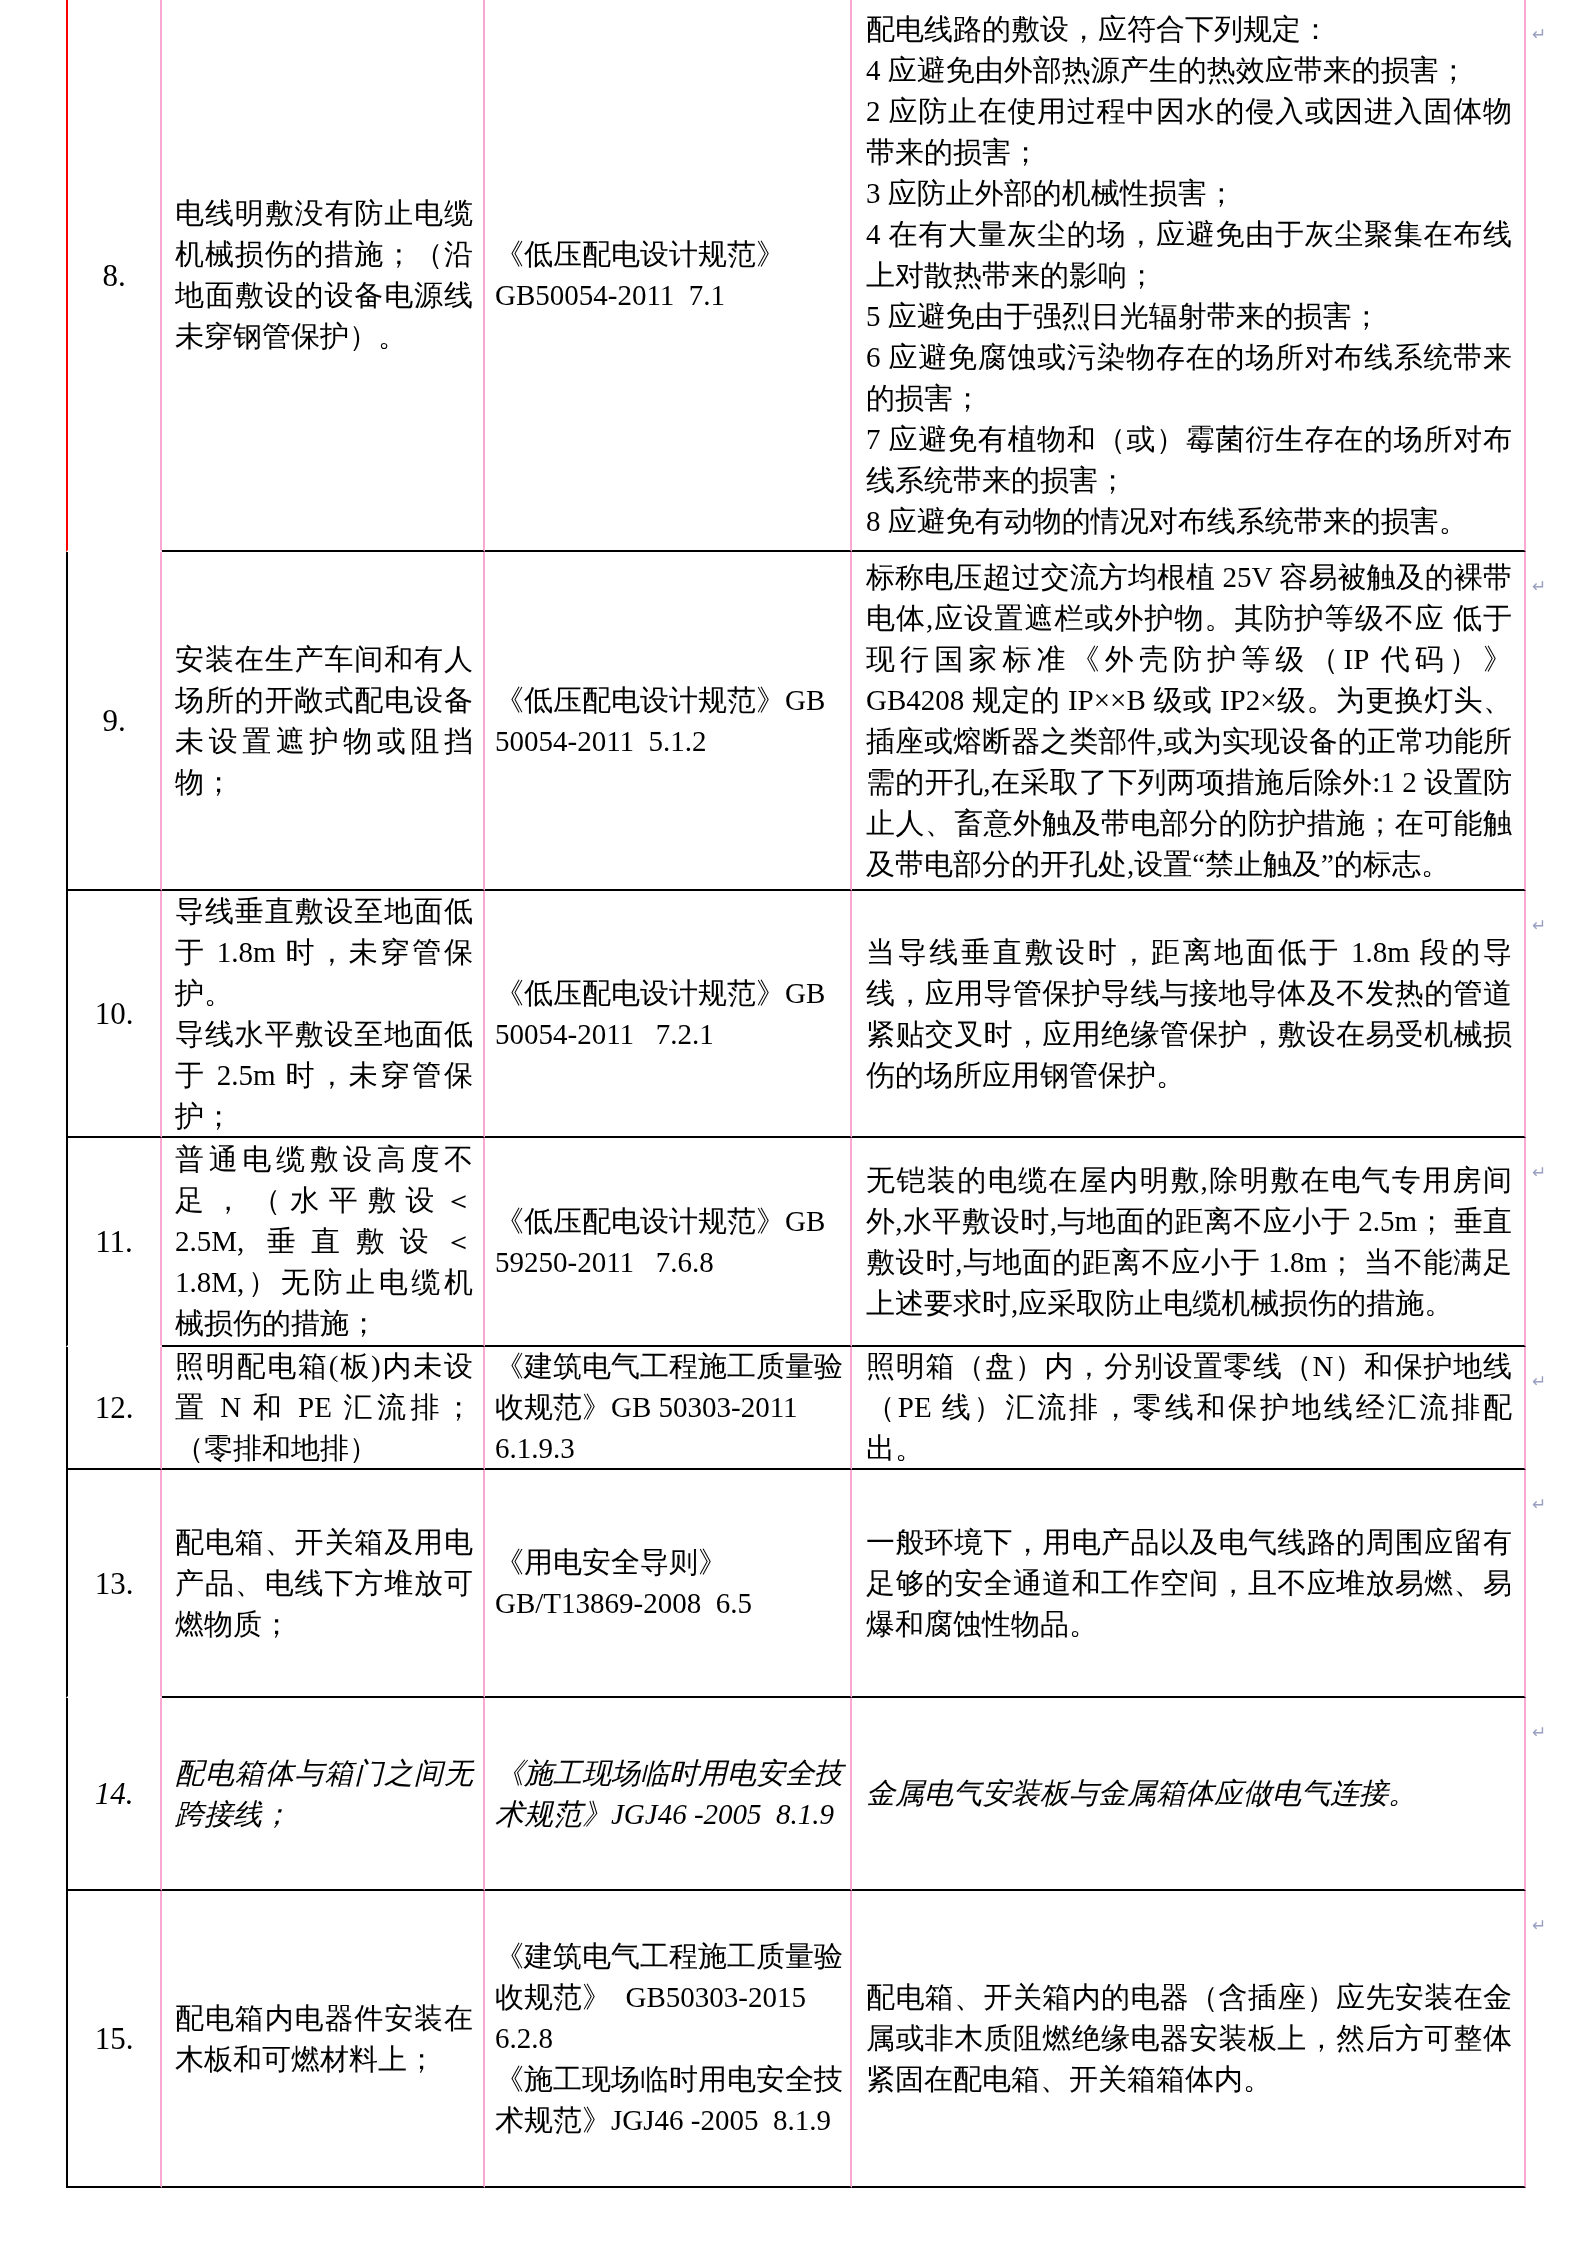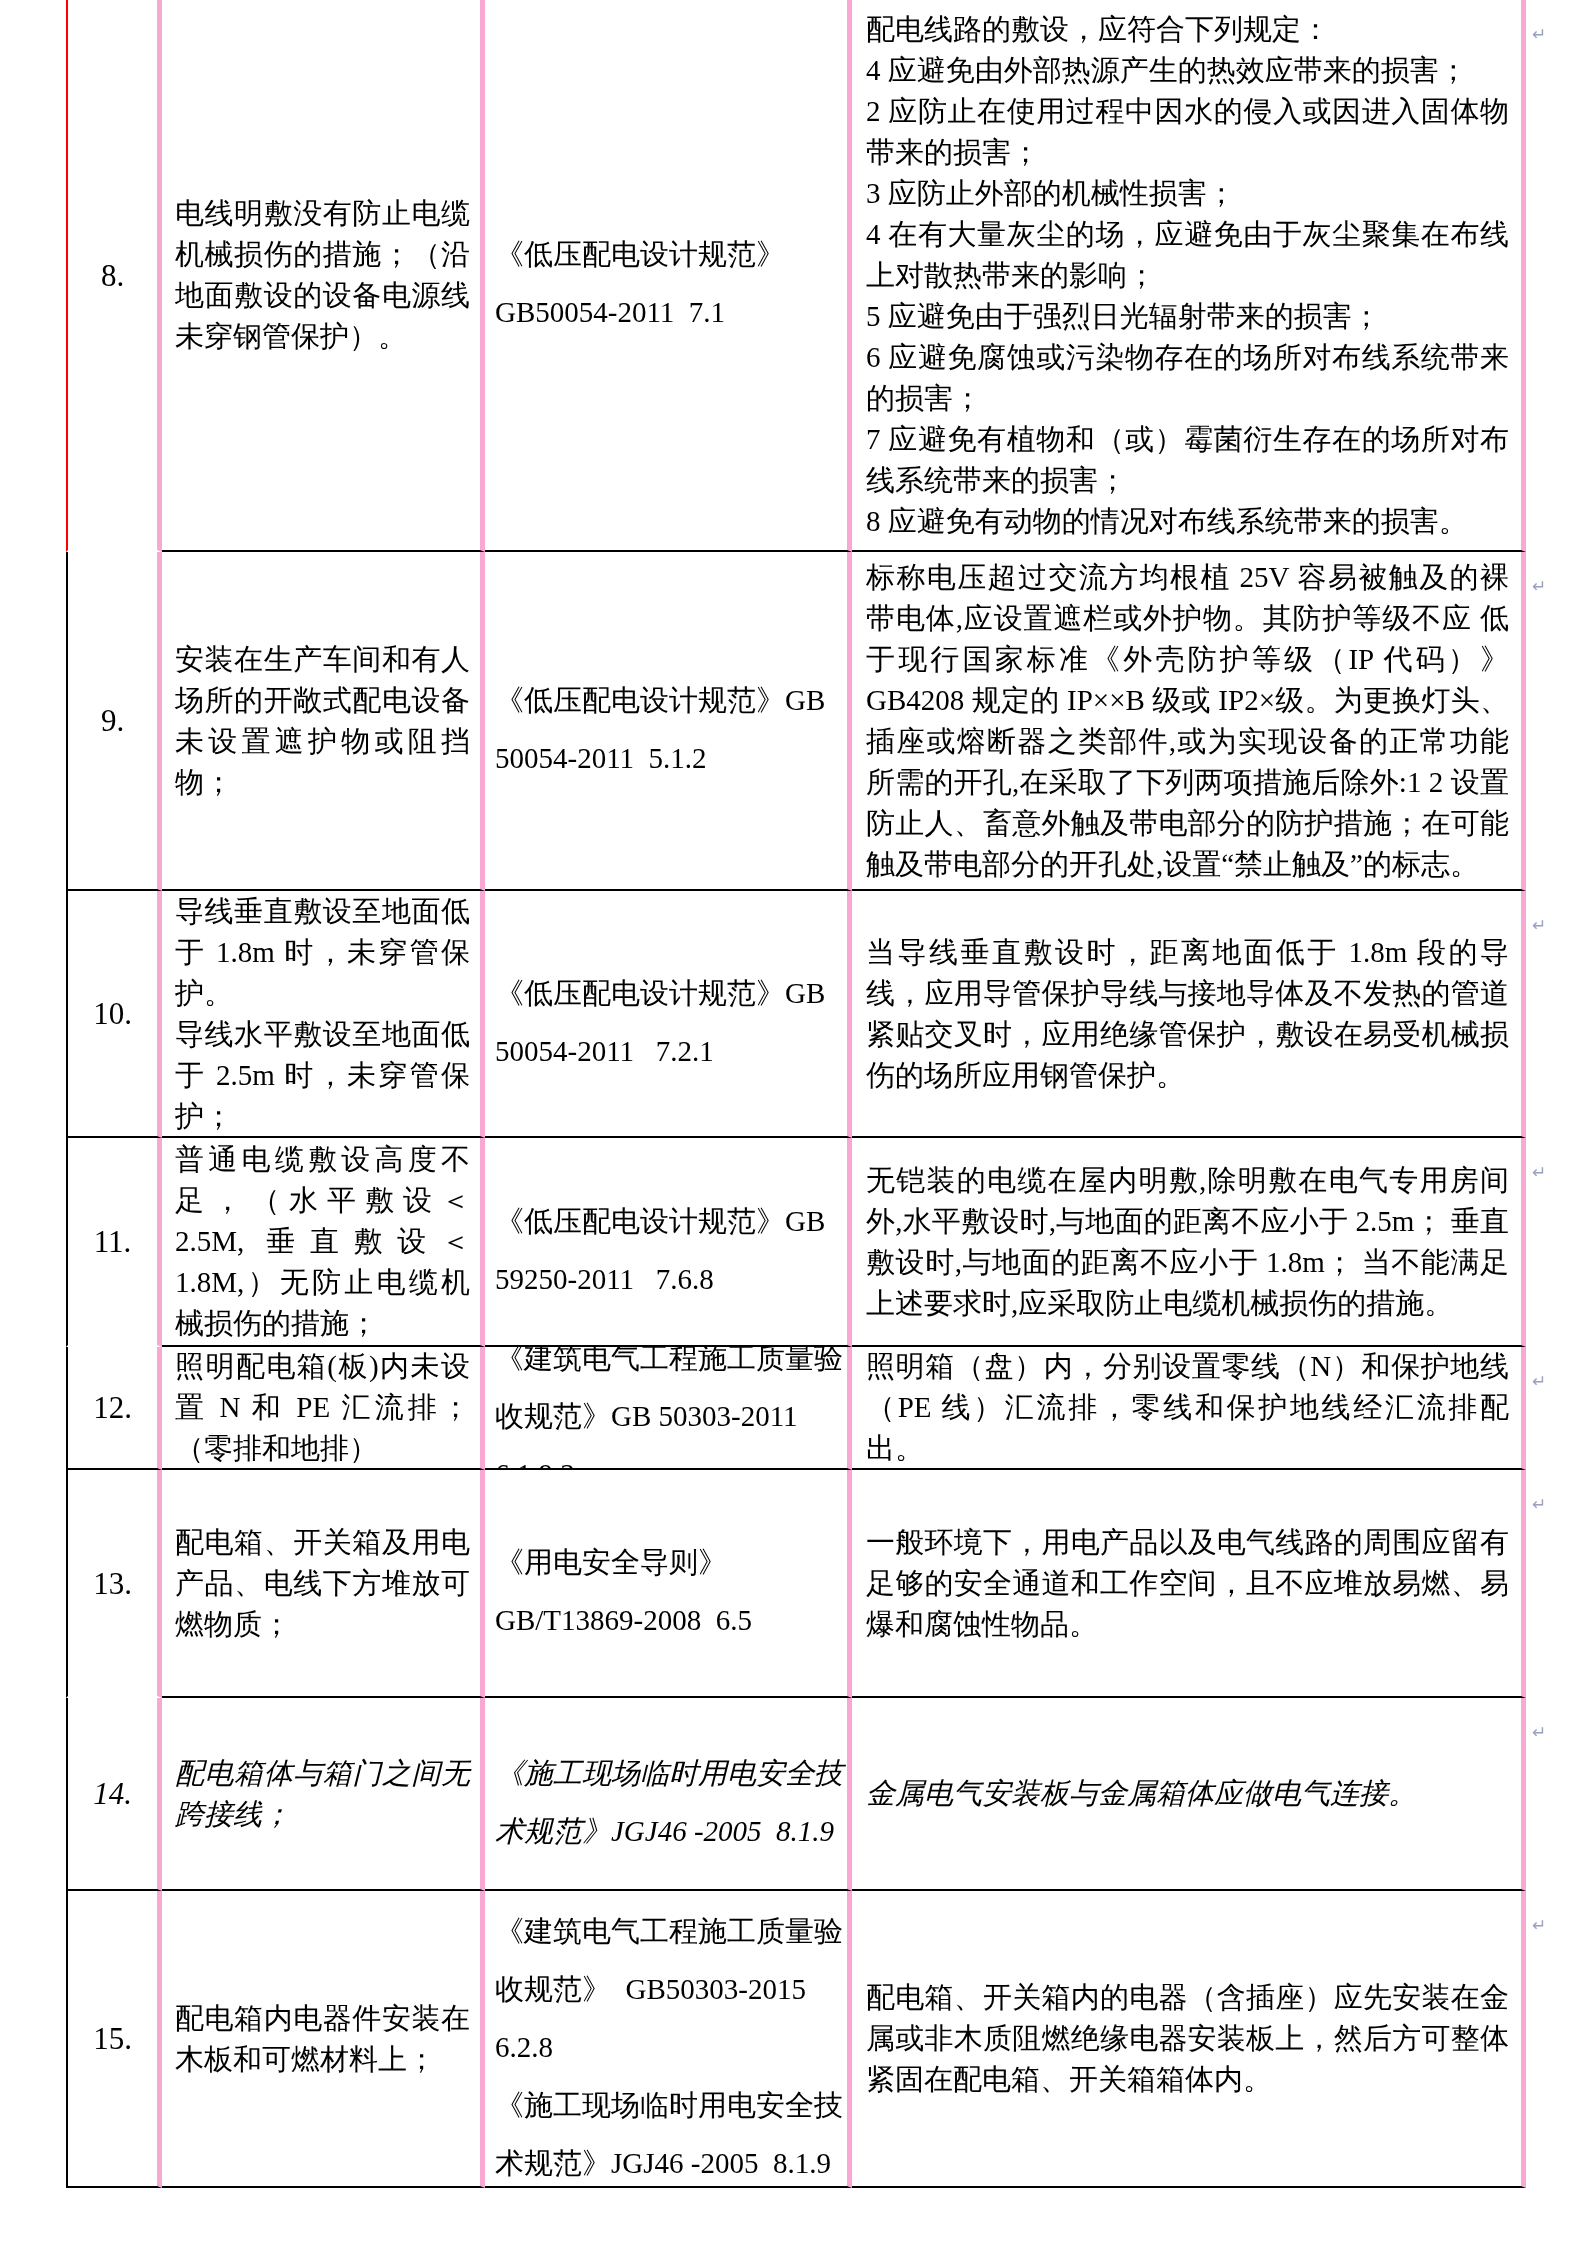--- a/index.html
+++ b/index.html
@@ -16,42 +16,42 @@
   .table {
     position: absolute;
     left: 66px;
     top: 0;
     width: 1460px;
     display: flex;
     flex-direction: column;
   }
   .row { display: flex; }
   .cell {
-    border-right: 5px solid #f9a8d4;
+    border-right: 2px solid #f9a8d4;
     border-bottom: 2px solid #000;
     display: flex;
     flex-direction: column;
     justify-content: center;
     overflow: hidden;
     font-size: 29px;
     line-height: 41px;
   }
   .c1 {
     width: 96px;
     border-left: 2px solid #000;
     align-items: center;
     font-size: 31px;
   }
   .r0 .c1 { border-left-color: #ff0000; } 
   .c1.nb { border-bottom-color: transparent; } 
   .c2 { width: 323px; padding: 2px 10px 2px 13px; justify-content: center; }
   .c3 { width: 367px; padding: 2px 2px 2px 10px; }
   .c4 { width: 674px; padding: 2px 12px 2px 14px; }
   .c2 p, .c4 p { text-align: justify; }
-  .c3 .ln { white-space: pre; margin-top: 17px; }
+  .c3 .ln { white-space: pre; }
   .red { color: #000000; }
   
   .r0 { height: 552px; }
   .r1 { height: 339px; }
   .r2 { height: 247px; }
   .r3 { height: 209px; }
   .r4 { height: 123px; }
   .r5 { height: 228px; }
   .r6 { height: 193px; font-style: italic; }
   .r7 { height: 297px; }

